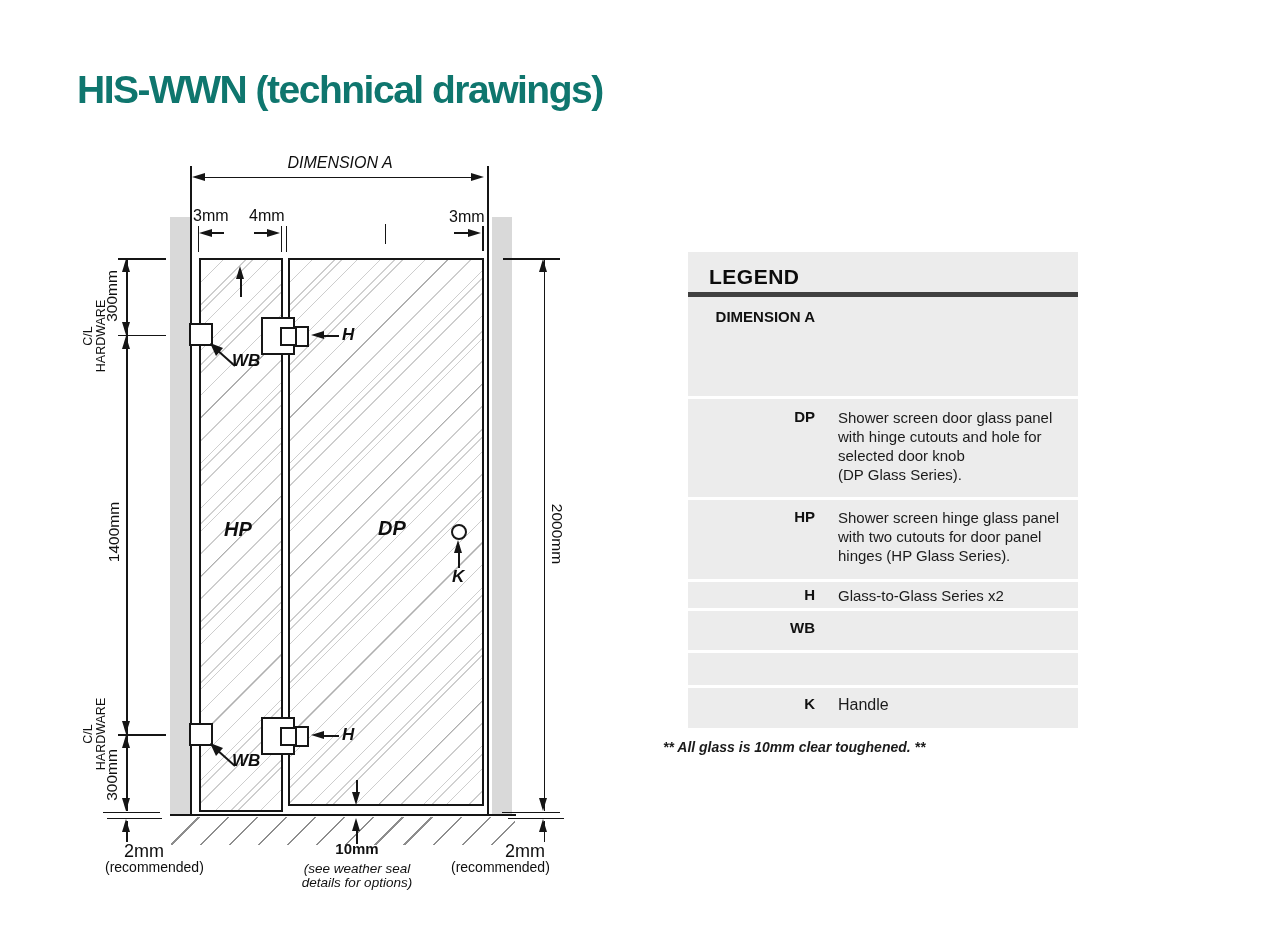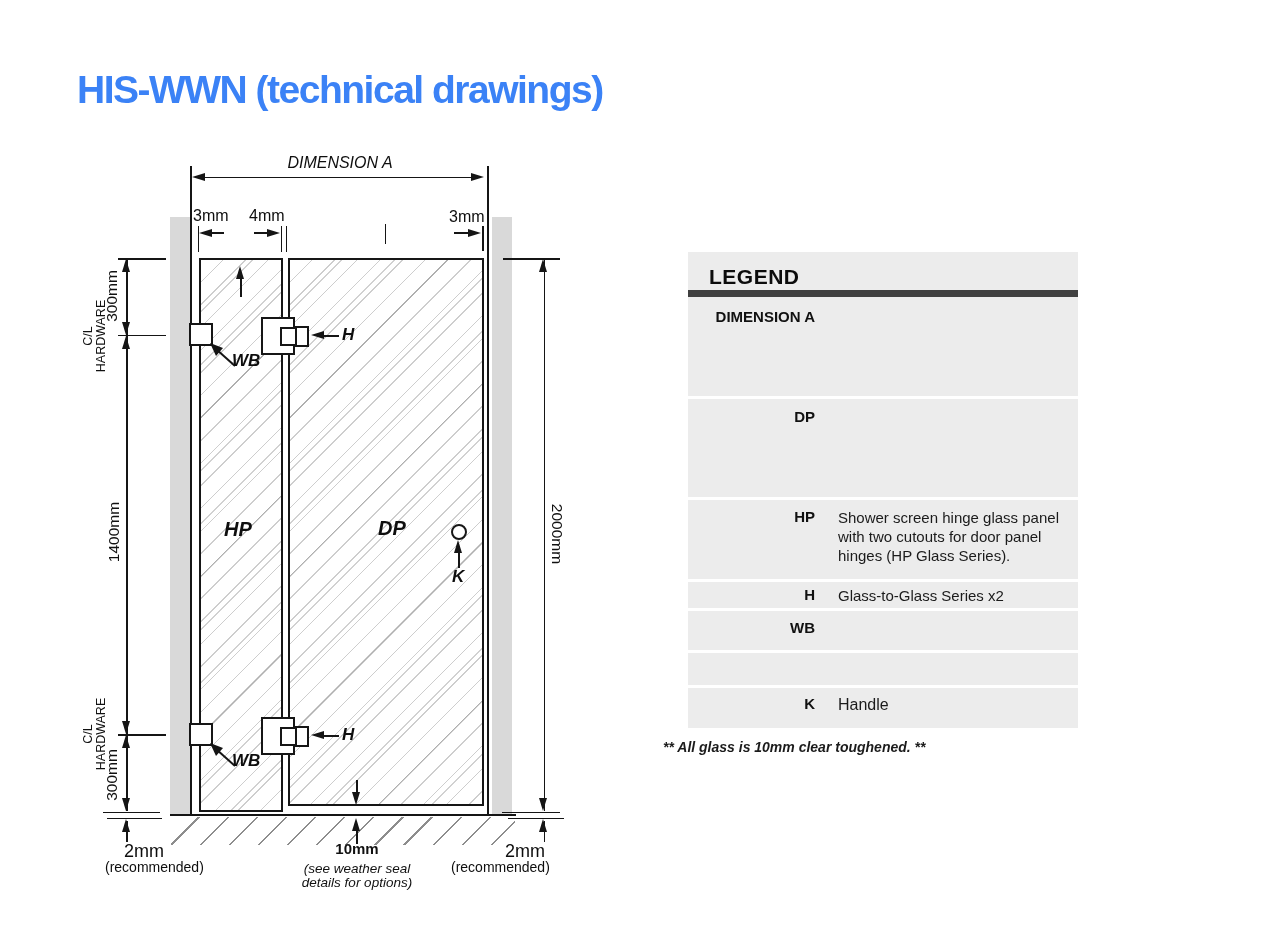--- a/index.html
+++ b/index.html
@@ -1,18 +1,18 @@
 <!DOCTYPE html>
 <html><head>
 <meta charset="utf-8">
 <style>
   html,body{margin:0;padding:0;background:#fff;}
   .stage{position:relative;width:1285px;height:944px;background:#fff;overflow:hidden;
          font-family:"Liberation Sans","DejaVu Sans",sans-serif;color:#111;}
-  .title{position:absolute;font-size:39px;font-weight:700;letter-spacing:-1.5px;color:#3b82f6;}
+  .title{position:absolute;font-size:39px;font-weight:700;letter-spacing:-1.5px;color:#0f766e;}
   
   .hl{position:absolute;background:#151515;height:1.8px;}
   .vl{position:absolute;background:#151515;width:1.8px;}
   .wall{position:absolute;background:#d9d9d9;}
   .panel{position:absolute;border:2px solid #161616;box-sizing:border-box;
      background-image:
        repeating-linear-gradient(135deg, rgba(0,0,0,0) 0 15px, rgba(110,110,110,.34) 15px 16px),
        repeating-linear-gradient(135deg, rgba(0,0,0,0) 0 36px, rgba(90,90,90,.28) 36px 37.4px);
      background-color:#fff;}
   .floorhatch{position:absolute;
@@ -33,21 +33,21 @@
   .lab.big{font-size:18px;}
   .lab.small{font-size:14px;}
   .vert{position:absolute;white-space:pre-line;text-align:center;font-size:15.5px;line-height:15px;
         transform:translate(-50%,-50%) rotate(-90deg);}
   .vert.cw{transform:translate(-50%,-50%) rotate(90deg);}
   .vert.cl{font-size:12.5px;line-height:13px;}
   .center-block{position:absolute;text-align:center;white-space:pre-line;}
   
   .legend{position:absolute;left:688px;top:252px;width:390px;height:476px;background:#ececec;}
   .legend-heading{height:45px;box-sizing:border-box;padding:13px 12px 0 21px;font-size:21px;
-                  font-weight:700;letter-spacing:.5px;border-bottom:7px solid #404040;color:#0c0c0c;}
+                  font-weight:700;letter-spacing:.5px;border-bottom:5px solid #404040;color:#0c0c0c;}
   .lrow{box-sizing:border-box;border-bottom:3px solid #fff;display:flex;align-items:flex-start;}
   .lrow.last{border-bottom:none;}
   .term{width:127px;text-align:right;font-weight:700;font-size:15px;flex:0 0 auto;}
   .desc{margin-left:23px;font-size:15px;line-height:19px;white-space:pre-line;color:#1b1b1b;flex:0 0 auto;}
   .desc.nowrap{white-space:nowrap;}
   .footnote{position:absolute;left:663px;top:739px;width:440px;
             font-size:14px;font-style:italic;font-weight:600;color:#1b1b1b;}
   svg.wb-arrow{position:absolute;overflow:visible;}
 </style>
 </head>
@@ -179,20 +179,24 @@
   <div class="ah up" style="left:236px;top:266px;"></div>
 
   <div class="legend">
     <div class="legend-heading">LEGEND</div>
 
     <div class="lrow" style="height:102px;padding-top:11px;">
       <div class="term">DIMENSION A</div>
     </div>
     <div class="lrow" style="height:101px;padding-top:9px;">
       <div class="term">DP</div>
+      <div class="desc">Shower screen door glass panel
+with hinge cutouts and hole for
+selected door knob
+(DP Glass Series).</div>
     </div>
     <div class="lrow" style="height:82px;padding-top:8px;">
       <div class="term">HP</div>
       <div class="desc">Shower screen hinge glass panel
 with two cutouts for door panel
 hinges (HP Glass Series).</div>
     </div>
     <div class="lrow" style="height:29px;padding-top:4px;">
       <div class="term">H</div>
       <div class="desc">Glass-to-Glass Series x2</div>

